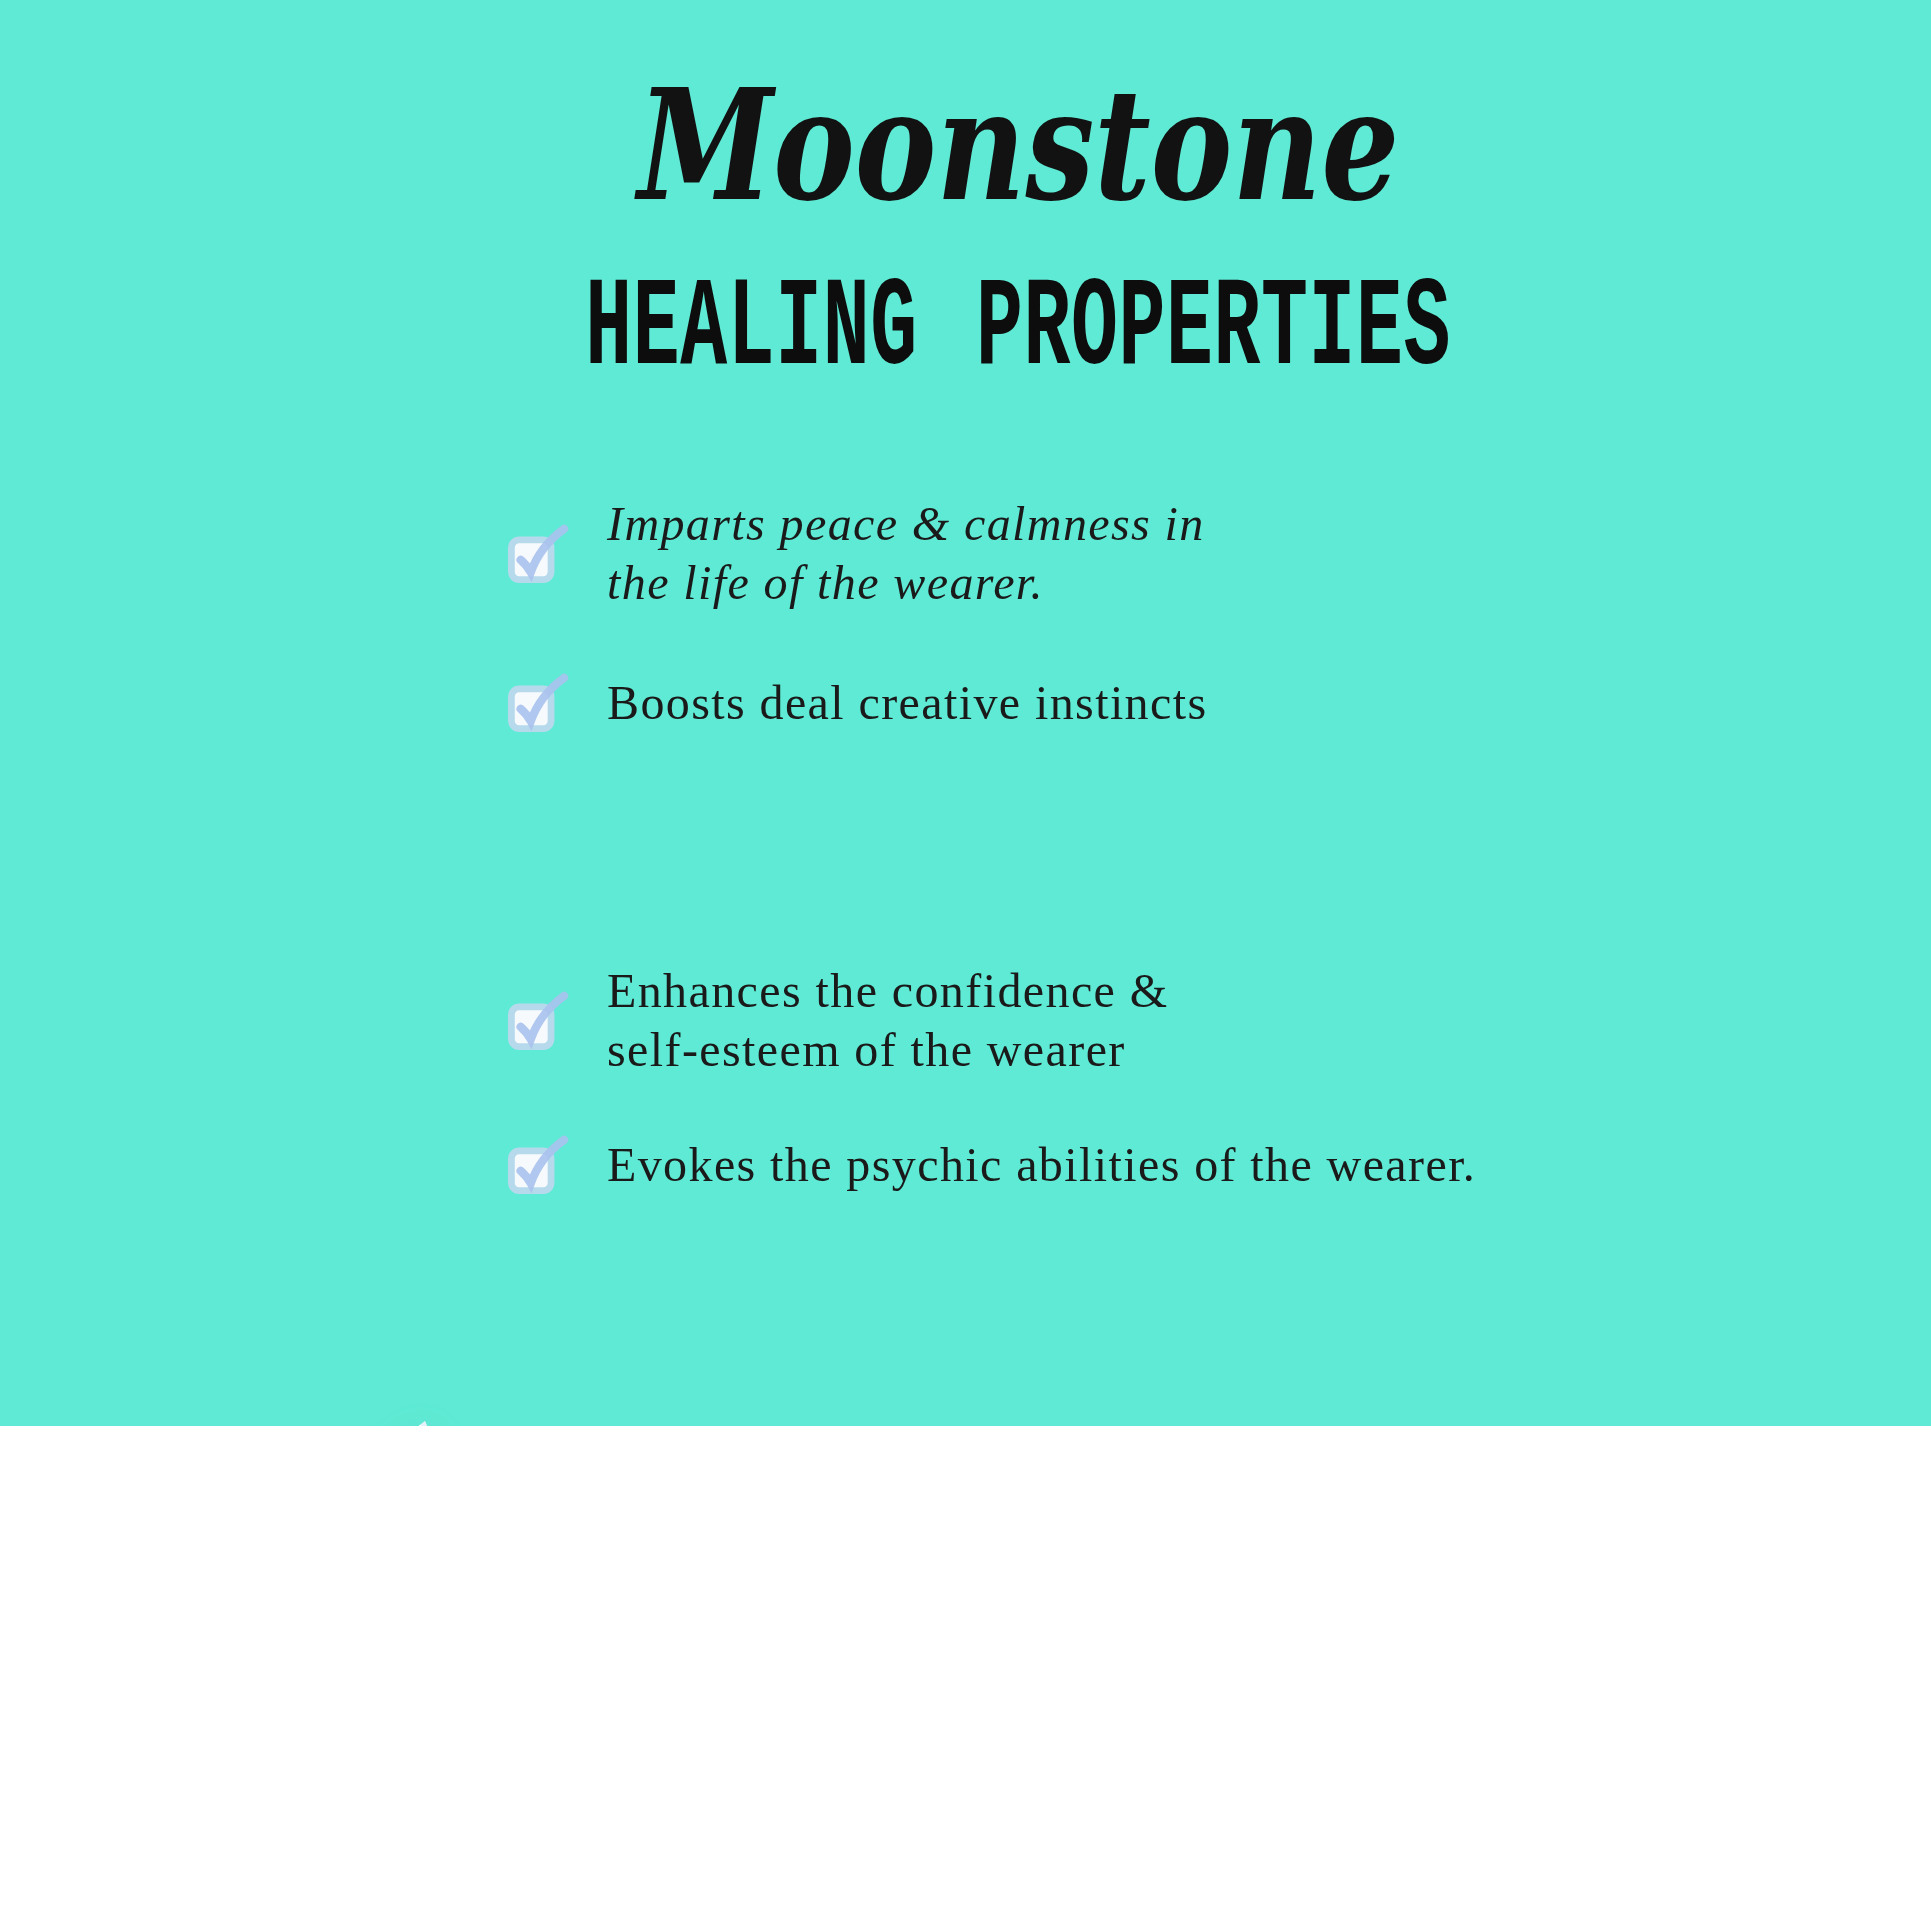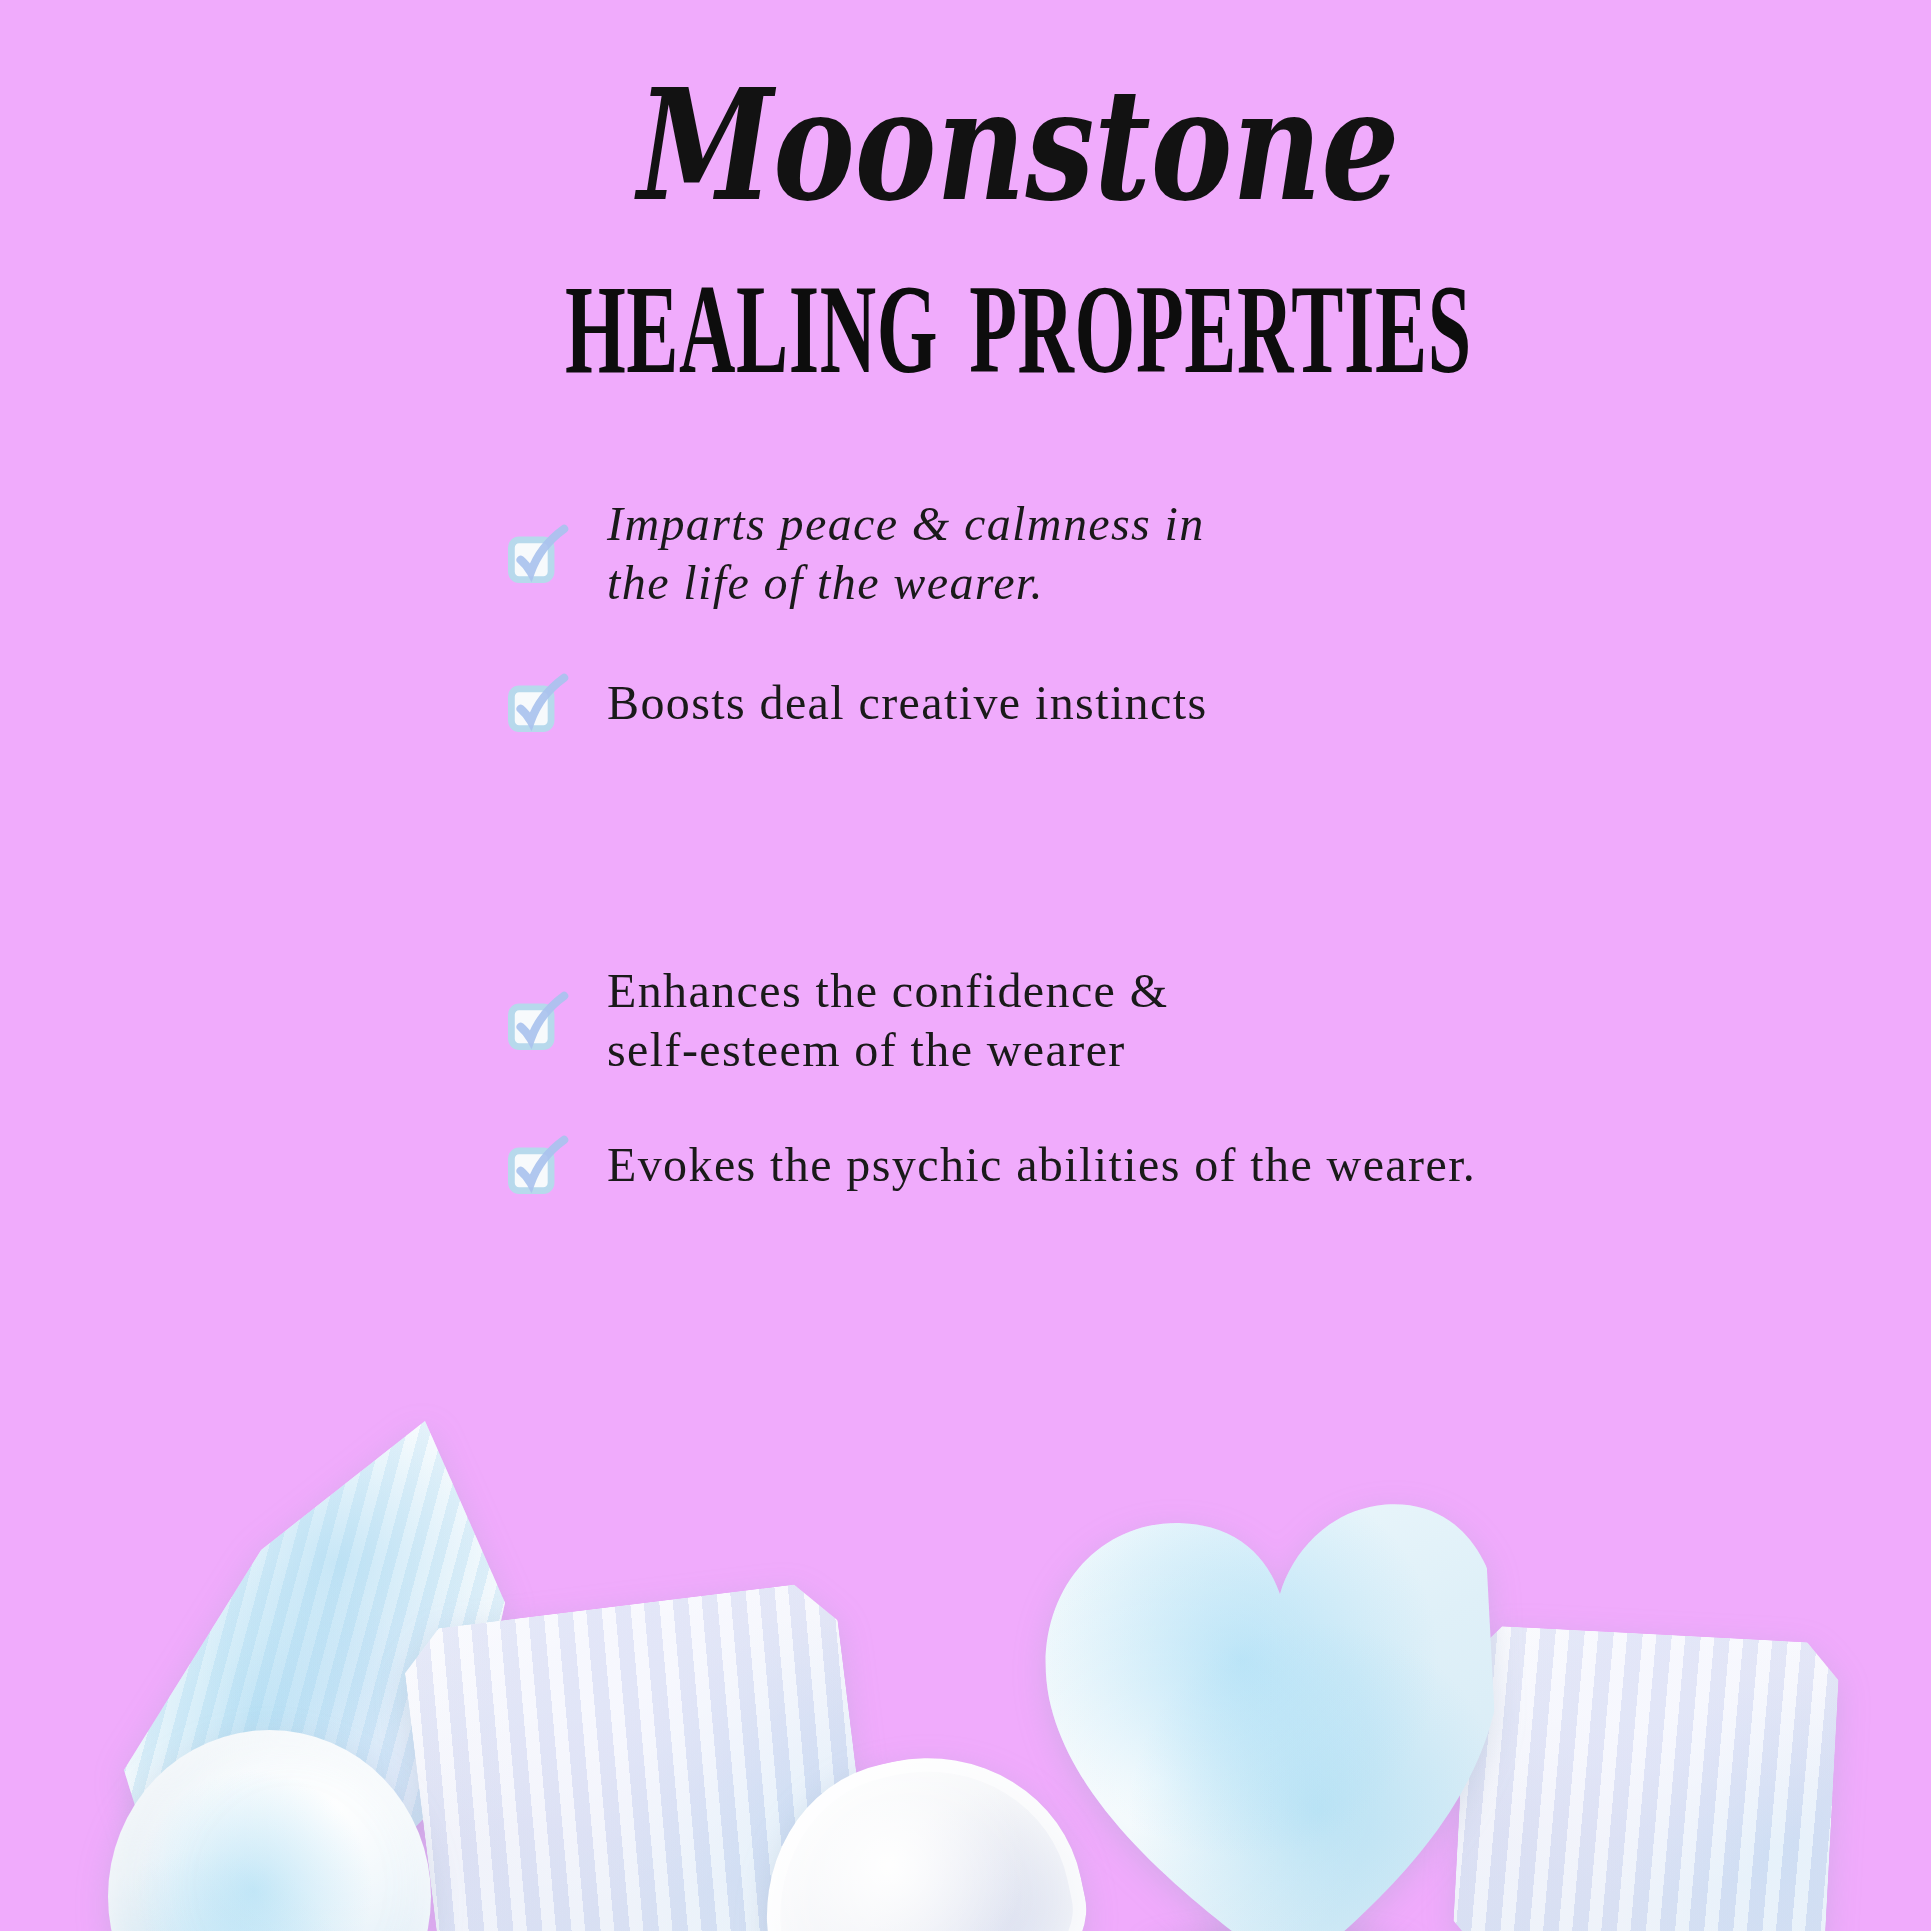--- a/index.html
+++ b/index.html
@@ -1,38 +1,38 @@
 <!DOCTYPE html>
 <html><head>
 <meta charset="utf-8">
 <style>
   html,body{margin:0;padding:0;background:#ffffff;}
   .page{
     position:relative;
-    width:1931px;height:1931px;
-    background:#f0abfc;
+    width:1931px;height:1426px;
+    background:#5eead4;
     overflow:hidden;
     font-family:"Liberation Serif", serif;
     color:#161616;
   }
 
   
   .header{position:absolute;left:106px;right:0;top:0;text-align:center;}
   .title{
     position:absolute;left:0;right:0;top:58px;
     font-family:"DejaVu Serif", serif;
     font-style:italic;font-weight:700;
     font-size:153px;line-height:1.15;
     color:#121212;
     transform:scaleX(0.8);
     white-space:nowrap;
   }
   .subtitle{
     position:absolute;left:0;right:0;top:261px;
-    font-family:Liberation Serif, serif;
+    font-family:Liberation Mono, monospace;
     font-weight:700;
     font-size:126px;line-height:1.1;
     letter-spacing:1px;word-spacing:17.4px;
     color:#0d0d0d;
     white-space:nowrap;
   }
   .subtitle .squeeze{display:inline-block;transform:scaleX(0.62);transform-origin:50% 50%;}
 
   
   .checklist{position:absolute;left:0;top:0;width:100%;height:100%;}

